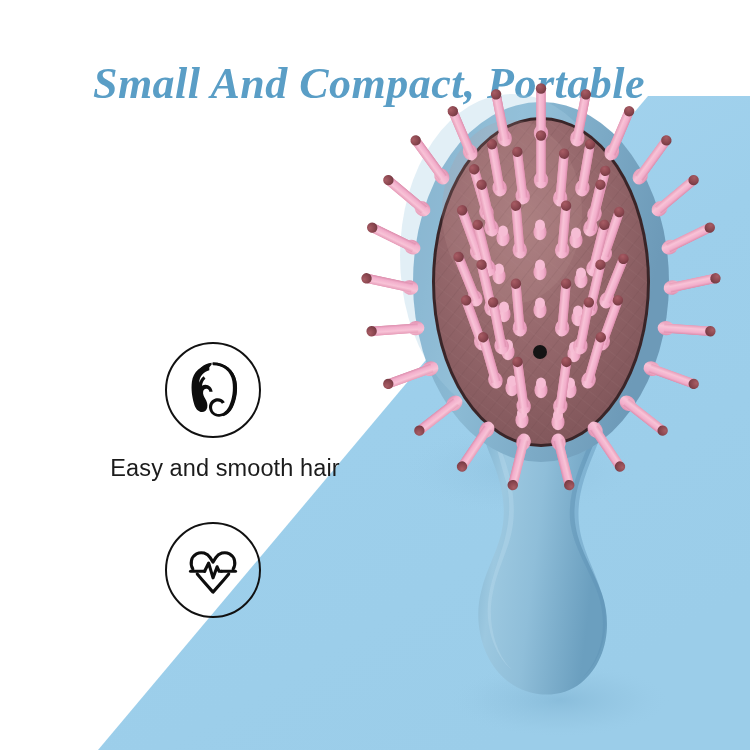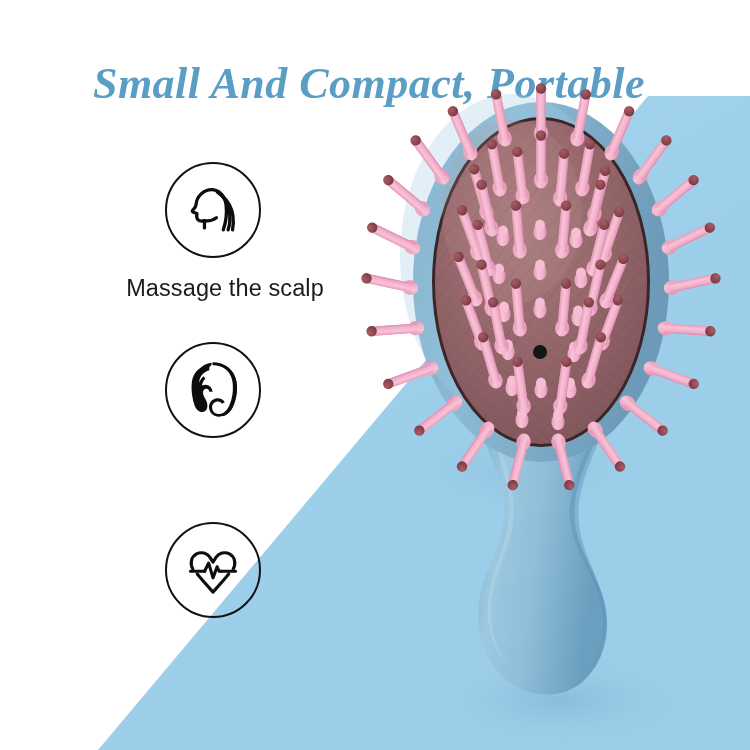--- a/index.html
+++ b/index.html
@@ -99,47 +99,31 @@
       </radialGradient>
     </defs>
 
     <rect x="0" y="0" width="750" height="750" fill="#ffffff"></rect>
 
     <polygon points="648,96 750,96 750,750 98,750" fill="url(#bandGrad)"></polygon>
   </svg>
 
   <div id="title">Small And Compact, Portable</div>
 
-  <div class="feature" id="feature-0">
-    <div class="feature-icon-wrap">
-      <svg width="62" height="62" viewBox="0 0 64 64">
-        <g fill="none" stroke="#0d0d0d" stroke-width="3.4" stroke-linecap="round" stroke-linejoin="round">
-
-          <path d="M31 11 C22 11 15 18 14.5 26.5 C14.3 29 13 30.4 11.4 31.8 C10.3 32.7 10.4 33.8 11.7 34.3 L15.4 35.7 C15.4 35.7 14.6 40.2 16.6 42.2 C18.3 43.9 21.3 43.6 23.2 43.0 L23.2 50.5"></path>
-
-          <path d="M31.5 11 C40 12 44.5 19 45.5 27 C46.6 36 45.2 45 42.6 52.5"></path>
-          <path d="M36.5 13.5 C43.5 18 47.5 25 48.8 33 C50 41 49.4 47.5 47.6 52.5"></path>
-          <path d="M41 17 C47.5 22.5 51.6 30 52.6 38.2 C53.3 44 53 48.8 52.2 52.5"></path>
-
-          <path d="M23.2 43.0 C27.5 43.6 32.4 42.4 35.5 40"></path>
-        </g>
-      </svg>
-    </div>
-    <div class="feature-label">Massage the scalp</div>
-  </div>
 
   <div class="feature" id="feature-1">
     <div class="feature-icon-wrap">
       <svg width="62" height="62" viewBox="0 0 64 64">
         <path fill="#0d0d0d" d="M31 6 C19.5 6 11.5 13.5 10.2 23.5 C9.2 31.5 10.6 39.5 12.2 45.5 C13.3 49.6 15.2 53.6 19.2 54.6 C22.6 55.4 25.2 53.4 26.0 50.2 C26.8 47.0 25.6 43.8 24.0 41.0 C22.6 38.5 21.4 36.2 21.8 33.8 C22.1 31.8 23.6 30.6 25.4 30.8 C27.0 31.0 28.0 32.2 28.2 33.8 L31.6 33.8 C31.2 29.6 28.0 26.6 24.2 26.6 C22.8 26.6 21.6 27.0 20.6 27.6 C21.0 24.6 22.2 22.0 24.2 20.4 L22.4 17.8 C20.2 19.4 18.6 21.8 17.8 24.6 C17.8 18.0 22.2 13.0 28.2 11.6 L28.2 8.4 C28.9 8.2 29.9 6 31 6 Z"></path>
         <path fill="#0d0d0d" d="M31.4 6 C42.5 6 50.5 13.2 52.0 23.0 C53.4 32.0 52.0 41.0 48.8 48.0 C46.6 52.8 43.2 56.4 38.6 56.8 C34.8 57.1 31.8 54.8 31.2 51.4 C30.6 48.0 32.4 45.2 35.2 44.2 C37.6 43.3 40.0 44.2 41.2 46.2 L44.2 44.6 C42.2 41.2 38.2 39.6 34.4 40.8 C30.0 42.2 27.2 46.4 28.0 51.2 C28.8 56.2 33.0 59.8 38.4 59.6 C45.0 59.3 49.8 54.8 52.6 48.6 C56.2 40.6 57.4 30.8 55.8 22.2 C53.8 11.4 44.4 3.6 32.6 3.6 C32.2 3.6 31.8 3.6 31.4 3.6 Z"></path>
         <path fill="#0d0d0d" d="M30.4 6.2 C24.0 7.0 19.4 11.2 17.6 17.0 C15.4 24.2 16.0 33.2 17.6 41.0 C18.4 45.0 19.6 49.0 21.6 51.6 C19.0 50.4 17.2 47.0 16.0 42.8 C13.8 35.4 12.8 26.2 14.2 19.2 C16.0 10.4 22.2 4.6 30.6 3.8 Z"></path>
         <path fill="#0d0d0d" d="M32 3.6 C44.6 3.6 54.2 11.8 56.2 23.0 C57.8 32.0 56.4 42.0 52.4 50.0 C50.2 54.4 46.8 57.8 42.4 59.2 L42.4 56.2 C46.0 54.8 48.8 51.6 50.6 47.6 C54.0 40.2 55.2 31.0 53.8 22.8 C52.0 13.2 43.6 6.4 32 6.4 Z"></path>
       </svg>
     </div>
+    <div class="feature-label">Easy and smooth hair</div>
   </div>
 
   <div class="feature" id="feature-2">
     <div class="feature-icon-wrap">
       <svg width="60" height="60" viewBox="0 0 64 64">
         <g fill="none" stroke="#0d0d0d" stroke-width="3.3" stroke-linecap="round" stroke-linejoin="round">
 
           <path d="M10.5 31 C7.2 25.4 8.6 17.8 14.4 14.8 C19.6 12.1 26.0 14.0 29.0 18.8 L32 23.6 L35 18.8 C38.0 14.0 44.4 12.1 49.6 14.8 C55.4 17.8 56.8 25.4 53.5 31"></path>
           <path d="M48.8 36.2 L43.4 42.6 L32 55.6 L20.6 42.6 L15.2 36.2"></path>
 

